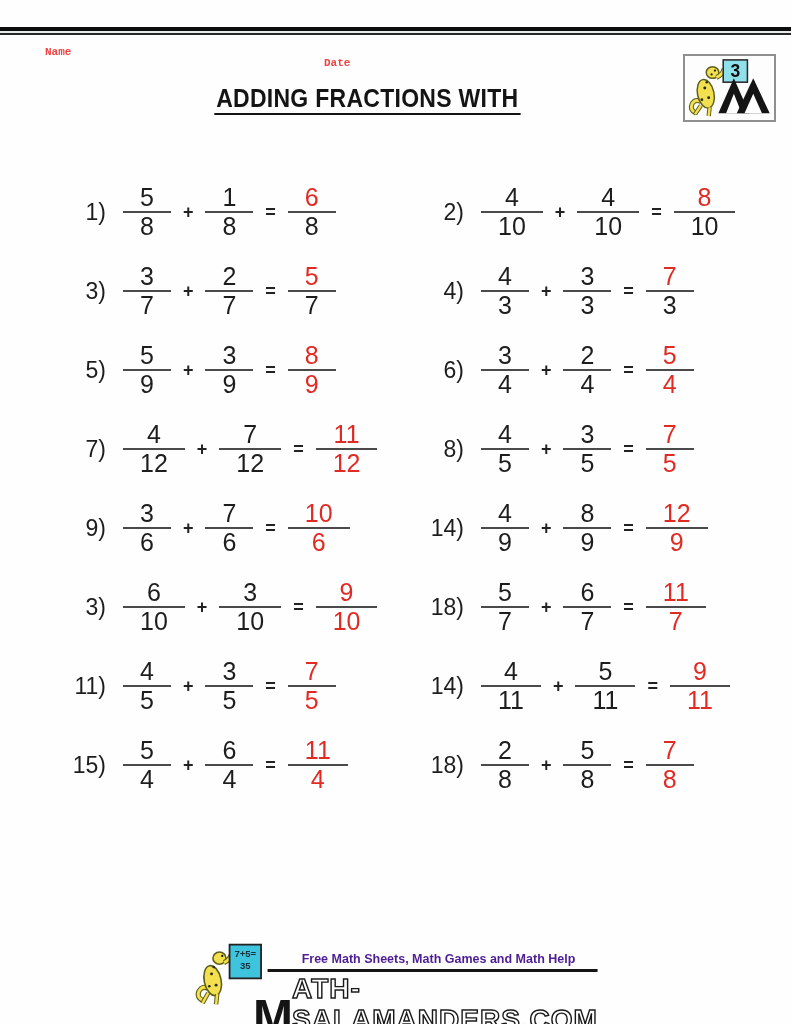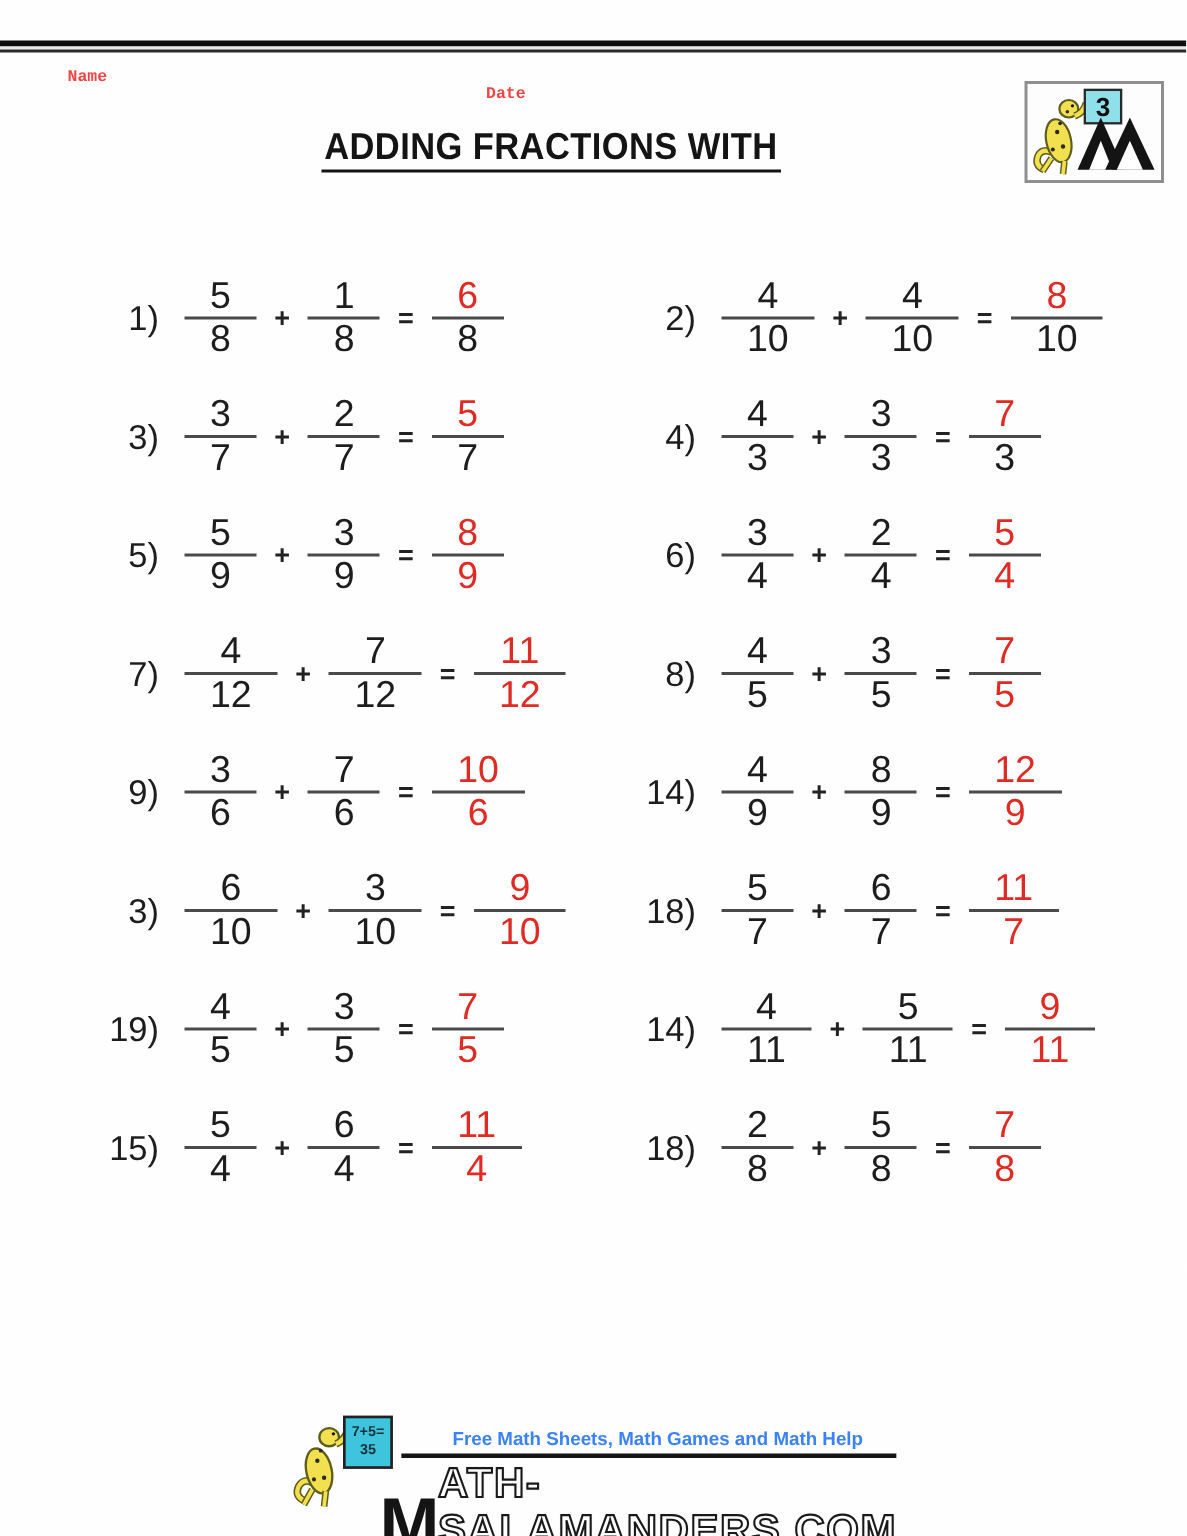--- a/index.html
+++ b/index.html
@@ -41,21 +41,21 @@
   .pnum { width:48px; text-align:right; font-size:23px; margin-right:17px; color:#1d1d1d; white-space:nowrap; }
   .frac { display:inline-flex; flex-direction:column; align-items:center; }
   .fn, .fd { font-size:25px; line-height:27px; color:#1d1d1d; padding:0 17px; white-space:nowrap; }
   .fbar { align-self:stretch; height:2px; background:#4a4a4a; }
   .op { font-size:18px; font-weight:700; margin:0 12px; color:#222; }
   .red { color:var(--red,#e02b24); }
 
   .footer { position:absolute; top:940px; left:50%; transform:translateX(-50%); display:flex; align-items:flex-start; }
   .foot-sal { margin-right:-12px; position:relative; z-index:1; }
   .foot-right { padding-top:12px; }
-  .tagline { font-size:12.5px; font-weight:700; color:#3b82f6; text-align:center; padding-left:26px; white-space:nowrap; }
+  .tagline { font-size:12.5px; font-weight:700; color:#4c1d95; text-align:center; padding-left:26px; white-space:nowrap; }
   .tagline-rule { height:3px; background:#151515; margin:3px 0 1px 14px; }
   .wordmark { display:flex; align-items:flex-end; }
   .wm-m { font-size:48px; font-weight:900; color:#141414; line-height:36px; letter-spacing:-2px; margin-right:1px; }
   .wm-rest {
     font-size:28px; font-weight:800; line-height:31px; letter-spacing:1px;
     color:#ffffff; -webkit-text-stroke:1.4px #191919;
     text-shadow:0 0 1px #191919;
   }
 </style>
 </head>
@@ -357,21 +357,21 @@
       </span>
       <span class="op op-eq">=</span>
       <span class="frac ans">
         <span class="fn red">11</span>
         <span class="fbar"></span>
         <span class="fd red">7</span>
       </span>
     </div>
 
     <div class="problem">
-      <span class="pnum">19)</span>
+      <span class="pnum">11)</span>
       <span class="frac f1">
         <span class="fn">4</span>
         <span class="fbar"></span>
         <span class="fd">5</span>
       </span>
       <span class="op op-plus">+</span>
       <span class="frac f2">
         <span class="fn">3</span>
         <span class="fbar"></span>
         <span class="fd">5</span>

